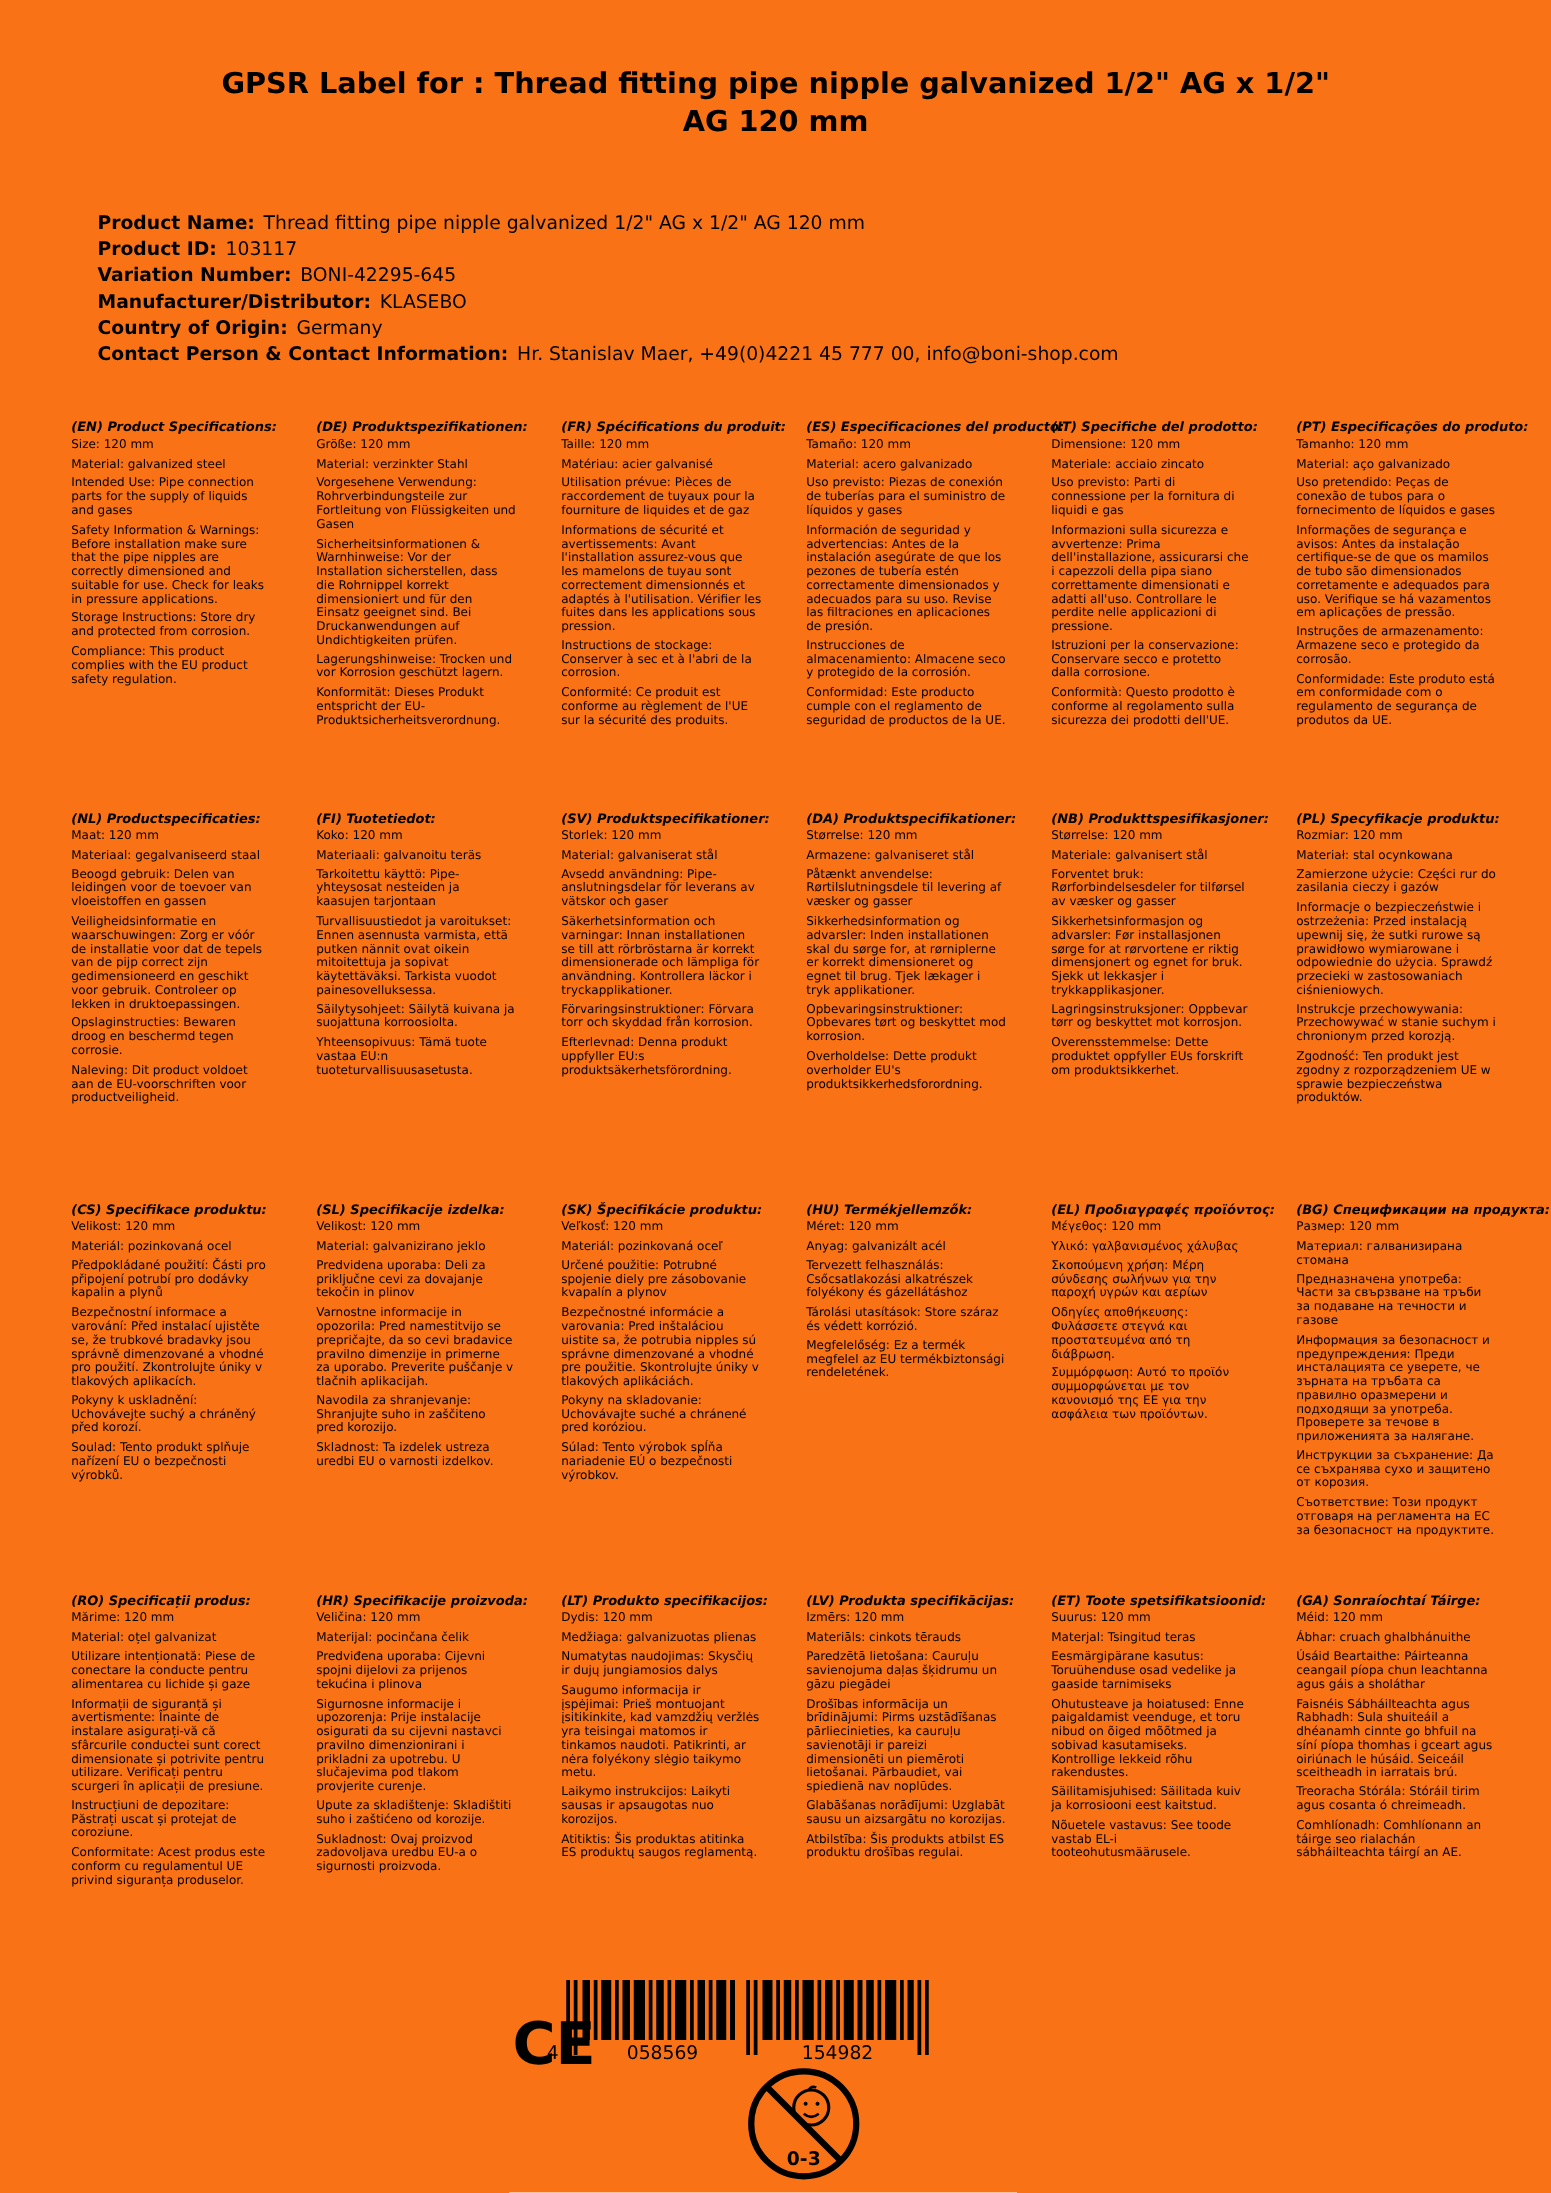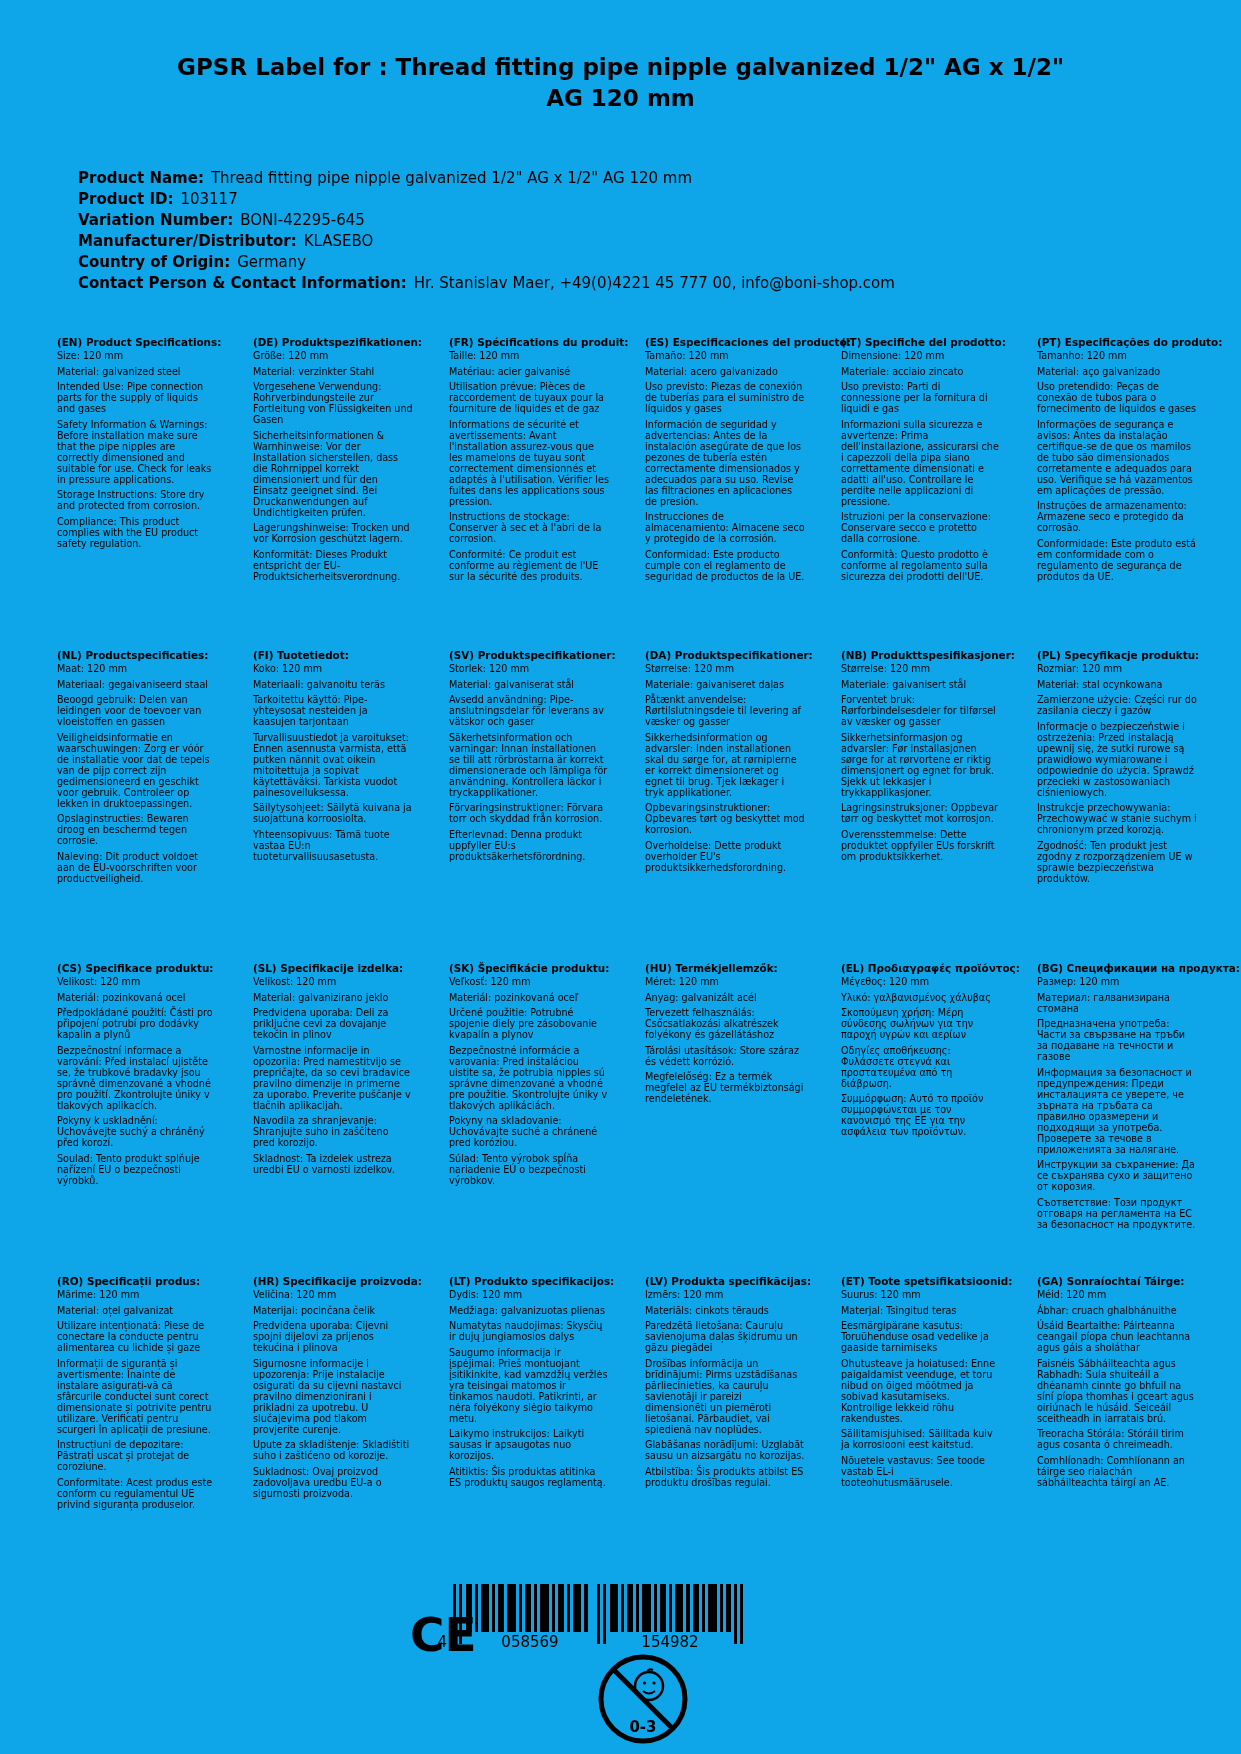--- a/index.html
+++ b/index.html
@@ -1,35 +1,35 @@
 <!DOCTYPE html>
 <html><head>
 <meta charset="utf-8">
 <style>
   html,body { margin:0; padding:0; background:#ffffff; }
   .page {
-    position:relative; width:1241px; height:1754px; background:#0ea5e9;
+    position:relative; width:1241px; height:1754px; background:#f97316;
     font-family:"DejaVu Sans", sans-serif; color:#000; overflow:hidden;
   }
   .title {
     position:absolute; top:52px; left:50%; transform:translateX(-50%);
     width:930px; text-align:center; font-size:23px; line-height:31px;
     font-weight:bold; margin:0;
   }
   .product-info { position:absolute; top:168px; left:50px; font-size:15px; line-height:21px;margin-left:28px; }
   .pi-row { white-space:nowrap; }
   .pi-label { font-weight:bold; }
   .pi-value { margin-left:7px; }
   .specs-grid {
     position:absolute; top:336px; left:57px;
     display:grid; grid-template-columns:repeat(6, 181px);
     grid-template-rows:313px 313px 313px auto; column-gap:15px;
   }
   .spec-block { overflow:visible; }
-  .spec-header { font-size:10.4px; font-weight:bold; margin:0 0 2px 0; white-space:nowrap; }
+  .spec-header { font-size:10.4px; font-weight:bold; margin:0 0 2px 0; white-space:nowrap;font-style:italic; }
   .spec-par { font-size:9.6px; line-height:11px; margin:0 0 4.5px 0; width:160px; }
   .barcode { position:absolute; left:433px; top:1584px; width:312px; height:68px; }
   .barcode svg { display:block; }
   .bc-digit { font-family:"DejaVu Sans", sans-serif; font-size:15px; }
   .ce-mark { position:absolute; left:410px; top:1604px; width:70px; height:60px; }
   .ce-text { font-family:"DejaVu Sans", sans-serif; font-weight:bold; font-size:47px; }
   .age-mark { position:absolute; left:596px; top:1652px; width:94px; height:94px; }
   .age-text { font-family:"DejaVu Sans", sans-serif; font-weight:bold; font-size:15px; }
 </style>
 </head>
@@ -229,21 +229,21 @@
             <p class="spec-par">Efterlevnad: Denna produkt uppfyller EU:s produktsäkerhetsförordning.</p>
           </div>
       </section>
 
       <section class="spec-block">
         <h2 class="spec-header">(DA) Produktspecifikationer:</h2>
         <div class="spec-body">
 
             <p class="spec-par">Størrelse: 120 mm</p>
 
-            <p class="spec-par">Materiale: galvaniseret daļas</p>
+            <p class="spec-par">Armazene: galvaniseret stål</p>
 
             <p class="spec-par">Påtænkt anvendelse: Rørtilslutningsdele til levering af væsker og gasser</p>
 
             <p class="spec-par">Sikkerhedsinformation og advarsler: Inden installationen skal du sørge for, at rørniplerne er korrekt dimensioneret og egnet til brug. Tjek lækager i tryk applikationer.</p>
 
             <p class="spec-par">Opbevaringsinstruktioner: Opbevares tørt og beskyttet mod korrosion.</p>
 
             <p class="spec-par">Overholdelse: Dette produkt overholder EU's produktsikkerhedsforordning.</p>
           </div>
       </section>

